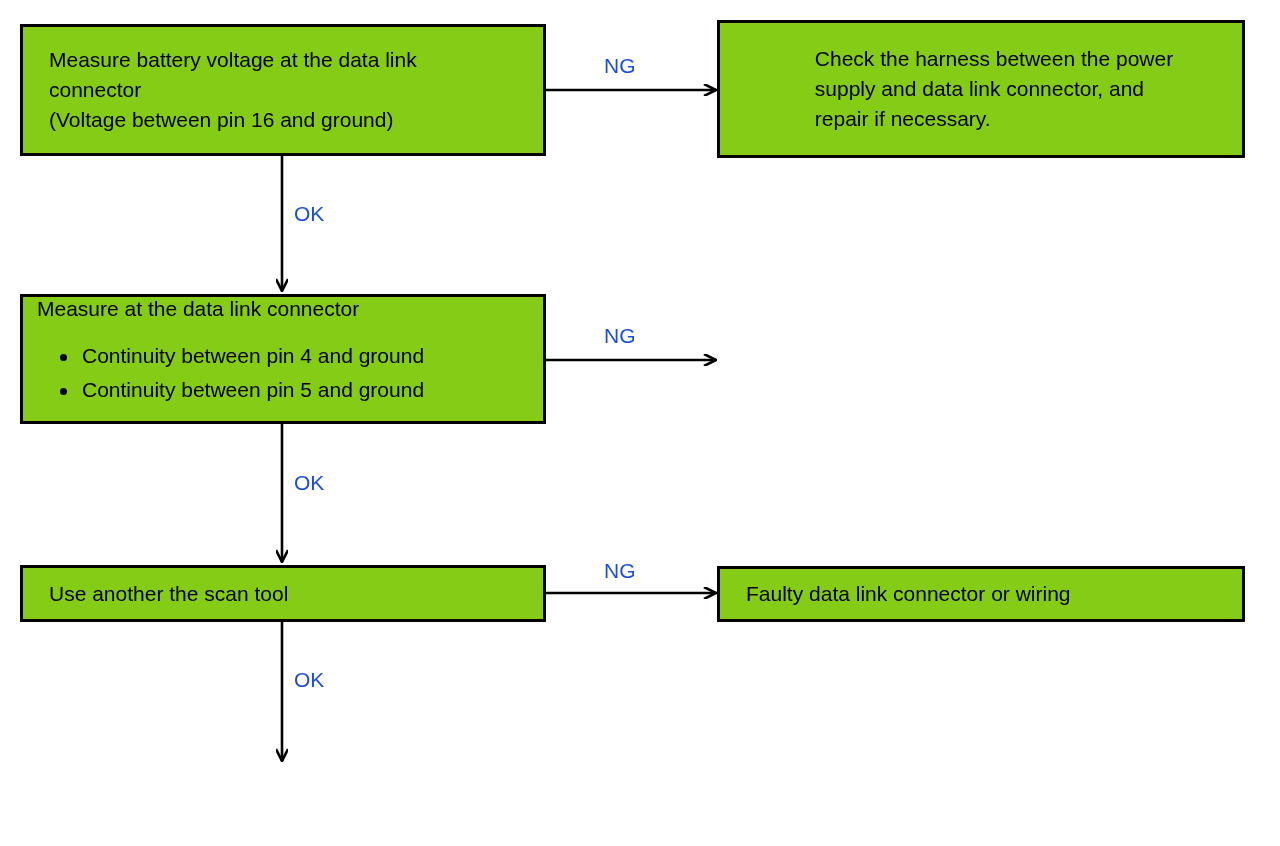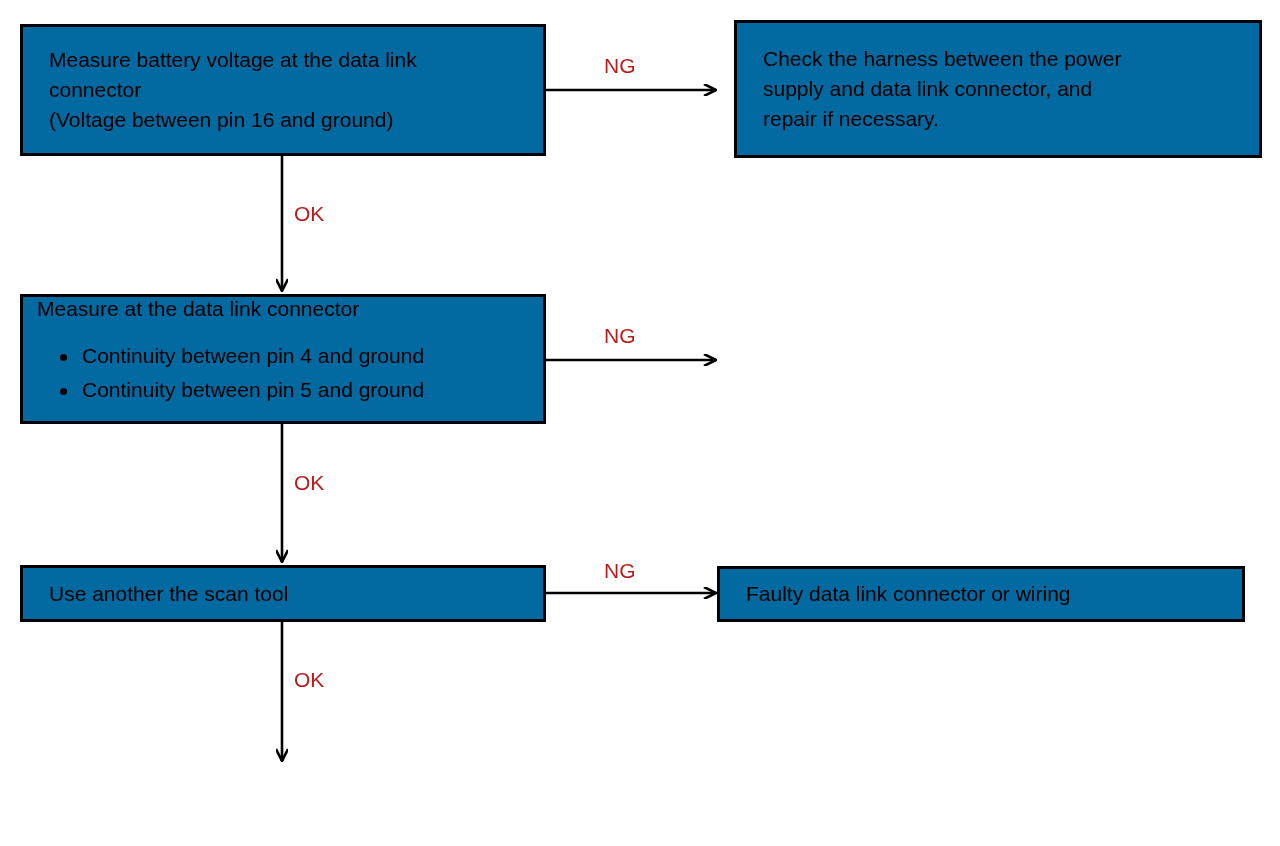--- a/index.html
+++ b/index.html
@@ -12,21 +12,21 @@
     width: 1280px;
     height: 846px;
     background: #ffffff;
     font-family: "Liberation Sans", sans-serif;
     overflow: hidden;
   }
   .node {
     position: absolute;
     box-sizing: border-box;
     border: 3px solid #000000;
-    background: #0369a1;
+    background: #84cc16;
     display: flex;
     flex-direction: column;
     justify-content: center;
   }
   .node-text {
     font-size: 21px;
     line-height: 30px;
     color: #000000;
     white-space: pre-line;
     padding: 0 0 0 26px;
@@ -53,21 +53,21 @@
     left: 8px;
     top: 15px;
     width: 7px;
     height: 7px;
     border-radius: 50%;
     background: #000000;
   }
   .edge-label {
     position: absolute;
     font-size: 21px;
-    color: #b91c1c;
+    color: #1d4ed8;
     line-height: 22px;
     white-space: nowrap;
   }
   svg.connectors {
     position: absolute;
     left: 0;
     top: 0;
     width: 1280px;
     height: 846px;
     pointer-events: none;
@@ -97,21 +97,21 @@
 
     <line x1="282" y1="622" x2="282" y2="761" stroke="#000000" stroke-width="2.6" marker-end="url(#arrowhead)"></line>
   </svg>
 
   <div class="node" style="left:20px; top:24px; width:526px; height:132px;">
     <div class="node-text">Measure battery voltage at the data link
 connector
 (Voltage between pin 16 and ground)</div>
   </div>
 
-  <div class="node" style="left:734px; top:20px; width:528px; height:138px;">
+  <div class="node" style="left:717px; top:20px; width:528px; height:138px;align-items:center;">
     <div class="node-text">Check the harness between the power
 supply and data link connector, and
 repair if necessary.</div>
   </div>
 
   <div class="edge-label" style="left:604px; top:55px;">NG</div>
   <div class="edge-label" style="left:294px; top:203px;">OK</div>
 
   <div class="node" style="left:20px; top:294px; width:526px; height:130px;">
     <div class="node-text" style="padding-left:14px; line-height:28px;">Measure at the data link connector</div>

